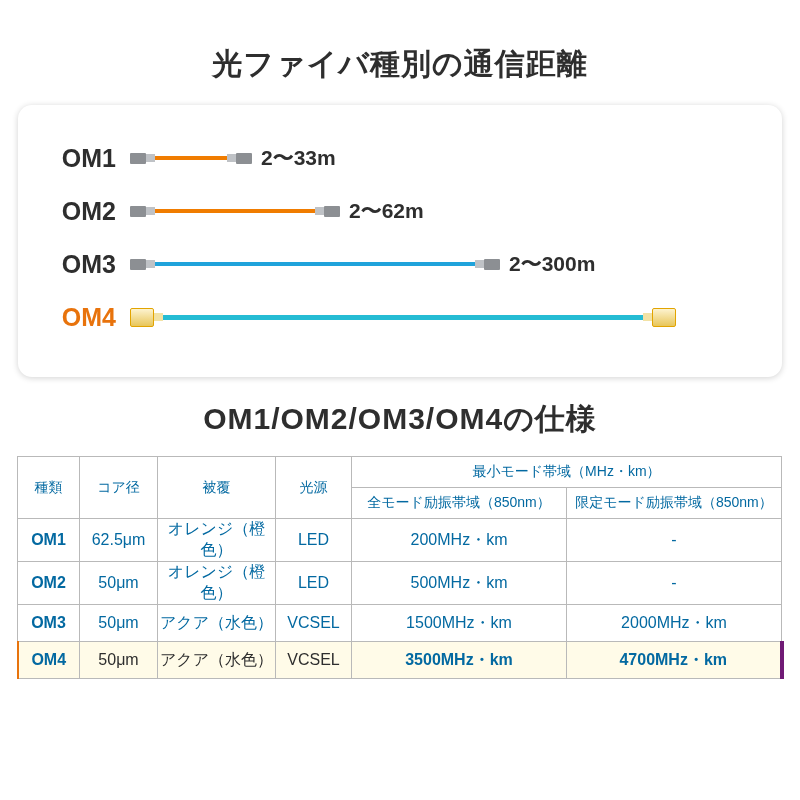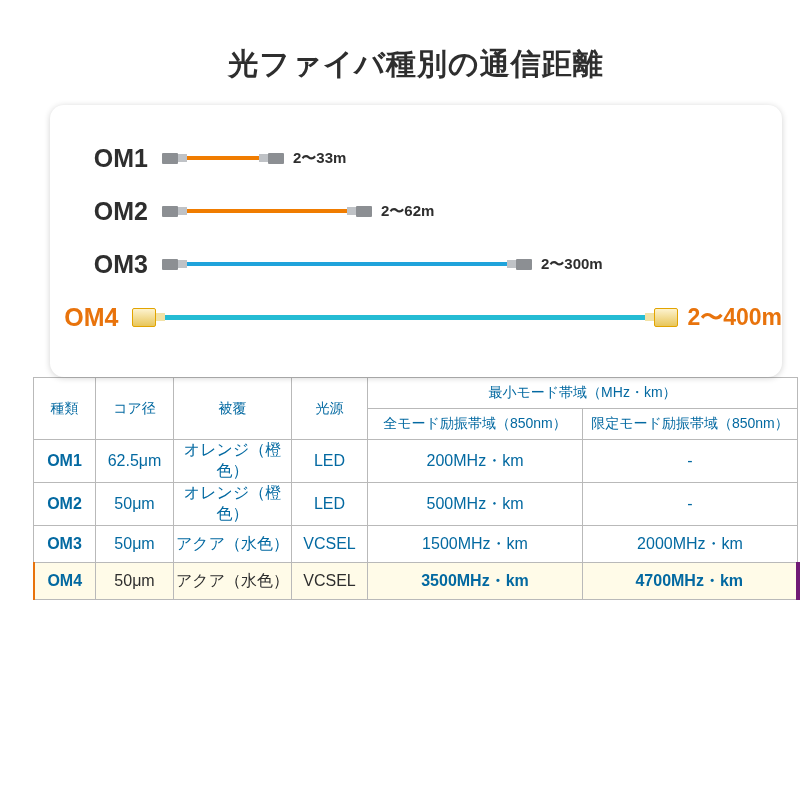--- a/index.html
+++ b/index.html
@@ -12,21 +12,20 @@
     background: #ffffff;
     font-family: "Liberation Sans", sans-serif;
     color: #2b2b2b;
     overflow: hidden;
   }
   .page {
     position: relative;
     width: 800px;
     height: 668px;
     box-sizing: border-box;
-    padding-left: 32px;
   }
 
   
   .section-title {
     text-align: center;
     font-size: 30px;
     font-weight: bold;
     letter-spacing: 1px;
     color: #2e2e2e;
   }
@@ -93,21 +92,21 @@
   .boot.gold { background: #f2e2a5; }
   .line {
     height: 4px;
     background: #f07c00;
     flex: 0 0 auto;
   }
   .line.aqua { background: #1fa3db; }
   .line.aqua4 { background: #25bcd4; height: 5px; }
   .dist {
     margin-left: 9px;
-    font-size: 15px;
+    font-size: 21px;
     font-weight: bold;
     color: #2e2e2e;
     white-space: nowrap;
   }
   .dist.highlight { color: #e8730c; font-size: 23px; }
 
   
   #spec-title {
     padding-top: 22px;
     padding-bottom: 16px;
@@ -195,25 +194,25 @@
 
     <div class="fiber-row" style="top:189px;">
       <div class="row-label highlight">OM4</div>
       <div class="cable">
         <div class="conn gold"></div>
         <div class="boot gold"></div>
         <div class="line aqua4" style="width:480px;"></div>
         <div class="boot gold"></div>
         <div class="conn gold"></div>
       </div>
-      <div class="dist highlight">2〜400m</div>
     </div>
 
   </div>
 
+  <div class="section-title" id="spec-title">OM1/OM2/OM3/OM4の仕様</div>
 
   <table class="spec">
     <colgroup>
       <col style="width:62px">
       <col style="width:78px">
       <col style="width:118px">
       <col style="width:76px">
       <col style="width:215px">
       <col style="width:215px">
     </colgroup>

